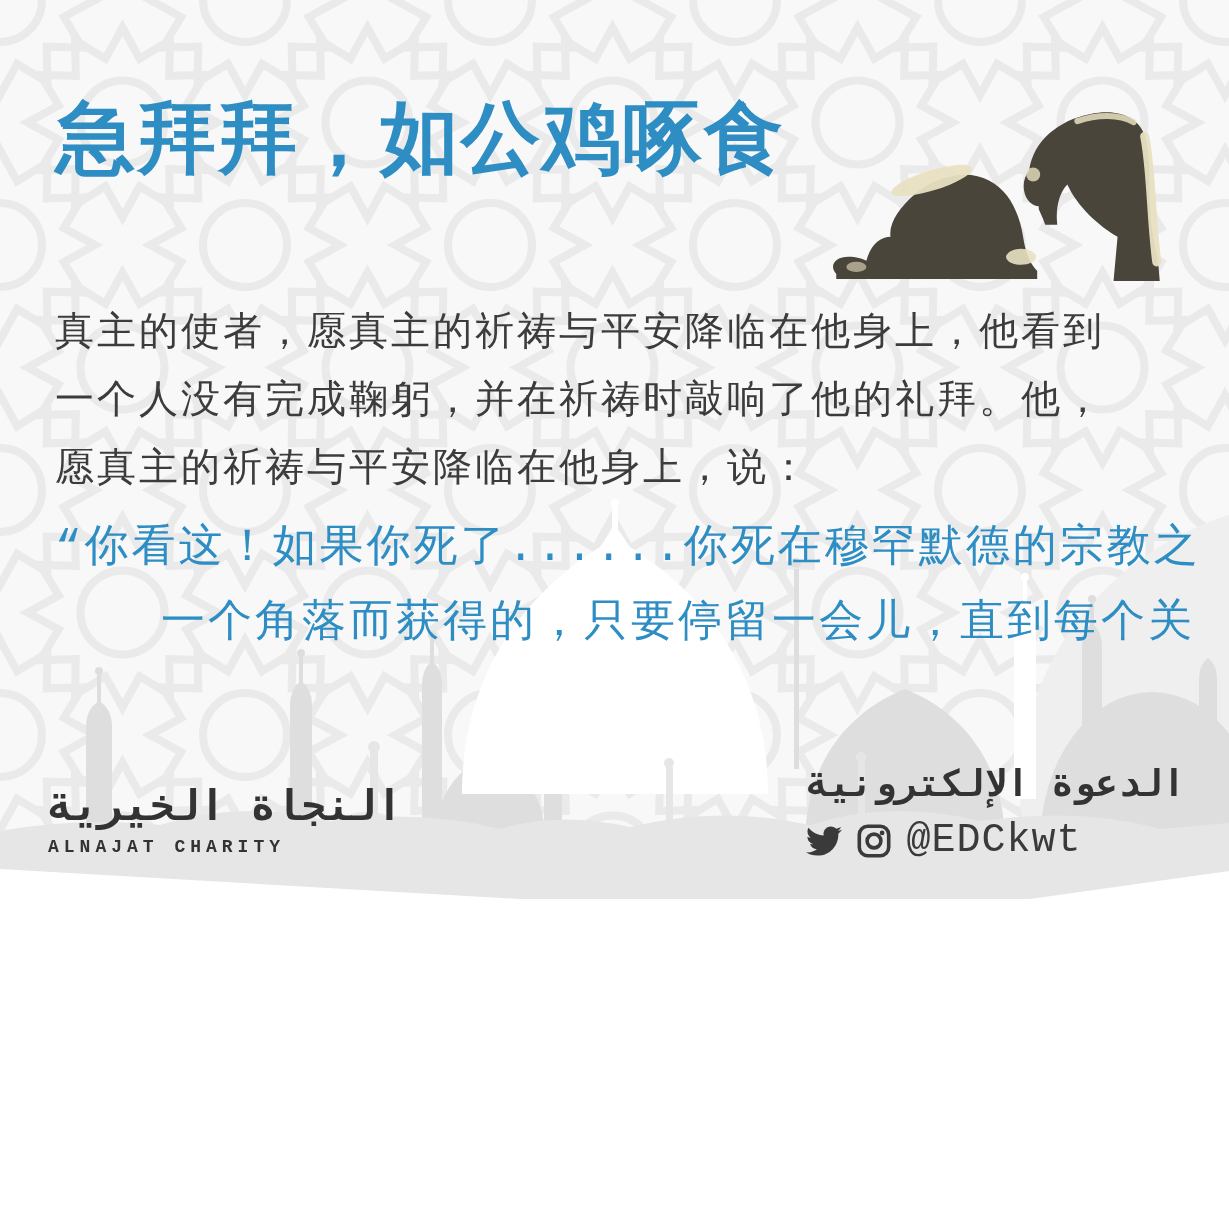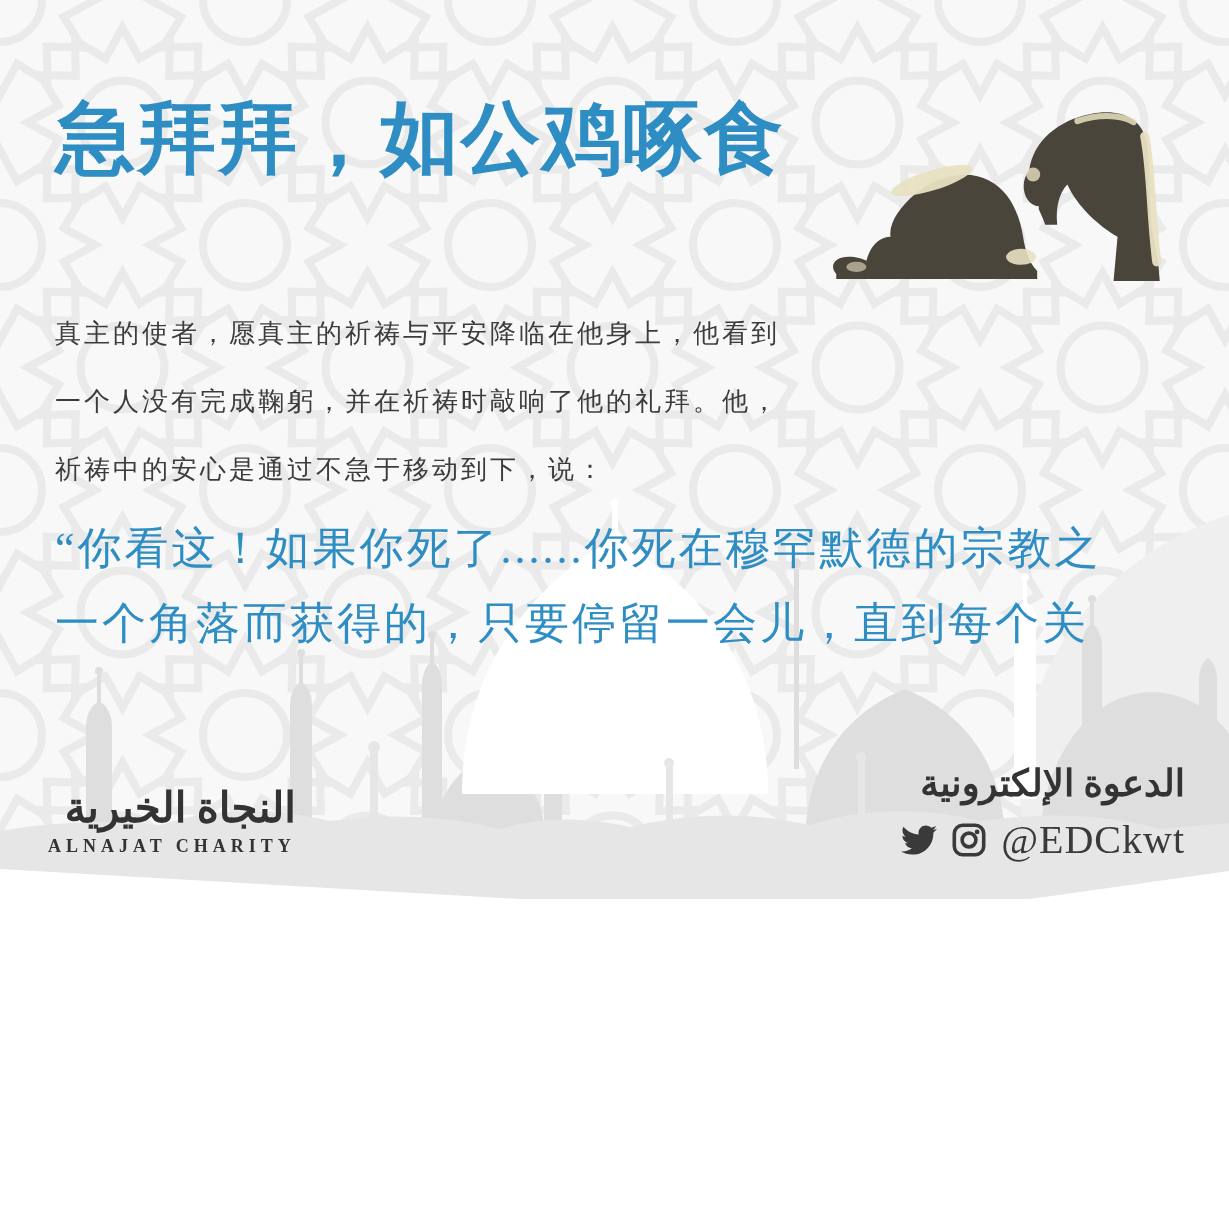--- a/index.html
+++ b/index.html
@@ -1,34 +1,34 @@
 <!DOCTYPE html>
 <html style="--accent-blue: #2e8ec4; --text-dark: #3c3c3c; --background: #f8f8f8; --pattern-line: #eaeaea; --silhouette-gray: #dedede; --silhouette-light: #efefef; --silhouette-band: #e6e6e6; --figure-dark: #49453a; --figure-cream: #e9e0c1; --footer-text: #333333;"><head>
 <meta charset="utf-8">
 <style>
   html,body{margin:0;padding:0;background:#ffffff;}
   .canvas{
     position:relative;width:1229px;height:899px;overflow:hidden;
     background:var(--background,#f8f8f8);
-    font-family:Liberation Serif, serif;
+    font-family:Liberation Mono, monospace;
   }
   .bg-pattern{position:absolute;left:0;top:0;z-index:0;}
   .skyline{position:absolute;left:0;bottom:0;z-index:1;}
   .page-title{
     position:absolute;left:56px;top:86px;z-index:3;
     font-size:79px;font-weight:bold;letter-spacing:2px;white-space:nowrap;
     color:var(--accent-blue,#2e8ec4);
   }
   .figures{position:absolute;left:826px;top:76px;width:342px;height:216px;z-index:3;}
   .text-block{position:absolute;left:55px;top:300px;width:1140px;z-index:3;}
   .body-lines .t-line{
-    font-size:26px;line-height:68px;letter-spacing:3px;white-space:nowrap;
+    font-size:39px;line-height:68px;letter-spacing:3px;white-space:nowrap;
     color:var(--text-dark,#3c3c3c);
   }
-  .quote-lines{margin-top:7px;}
+  .quote-lines{margin-top:7px;text-align:right;}
   .quote-lines .t-line{
     font-size:44px;line-height:75px;letter-spacing:3px;white-space:nowrap;
     color:var(--accent-blue,#2e8ec4);font-weight:500;
   }
   .footer-left{position:absolute;left:48px;bottom:42px;z-index:5;color:var(--footer-text,#333);}
   .footer-left .ar{font-size:42px;font-weight:bold;line-height:1.15;text-align:right;}
   .footer-left .en{font-size:18px;font-weight:bold;letter-spacing:5px;margin-top:4px;}
   .footer-right{position:absolute;right:44px;bottom:36px;z-index:5;text-align:right;color:var(--footer-text,#333);margin-top:24px;}
   .footer-right .ar{font-size:37px;font-weight:bold;line-height:1.2;}
   .social-row{display:flex;align-items:center;justify-content:flex-start;gap:14px;margin-top:10px;}
@@ -153,21 +153,21 @@
       <path d="M 317 60 C 324 95 323 140 329 185" fill="none" stroke="#e9e0c1" stroke-width="9" stroke-linecap="round" opacity="0.95"></path>
       <circle cx="206" cy="98" r="7" fill="#e9e0c1" opacity="0.8"></circle>
       <path d="M 250 45 C 270 38 292 38 306 46" fill="none" stroke="#e9e0c1" stroke-width="6" stroke-linecap="round" opacity="0.85"></path>
     </g>
   </svg>
 
   <div class="text-block">
     <div class="body-lines">
       <div class="t-line">真主的使者，愿真主的祈祷与平安降临在他身上，他看到</div>
       <div class="t-line">一个人没有完成鞠躬，并在祈祷时敲响了他的礼拜。他，</div>
-      <div class="t-line">祈祷中的安心是通过不急于移动到下，说：</div>
+      <div class="t-line">愿真主的祈祷与平安降临在他身上，说：</div>
     </div>
     <div class="quote-lines">
       <div class="t-line">“你看这！如果你死了......你死在穆罕默德的宗教之</div>
       <div class="t-line">一个角落而获得的，只要停留一会儿，直到每个关</div>
     </div>
   </div>
 
   <div class="footer-left">
     <div class="ar" dir="rtl" lang="ar">النجاة الخيرية</div>
     <div class="en">ALNAJAT CHARITY</div>

